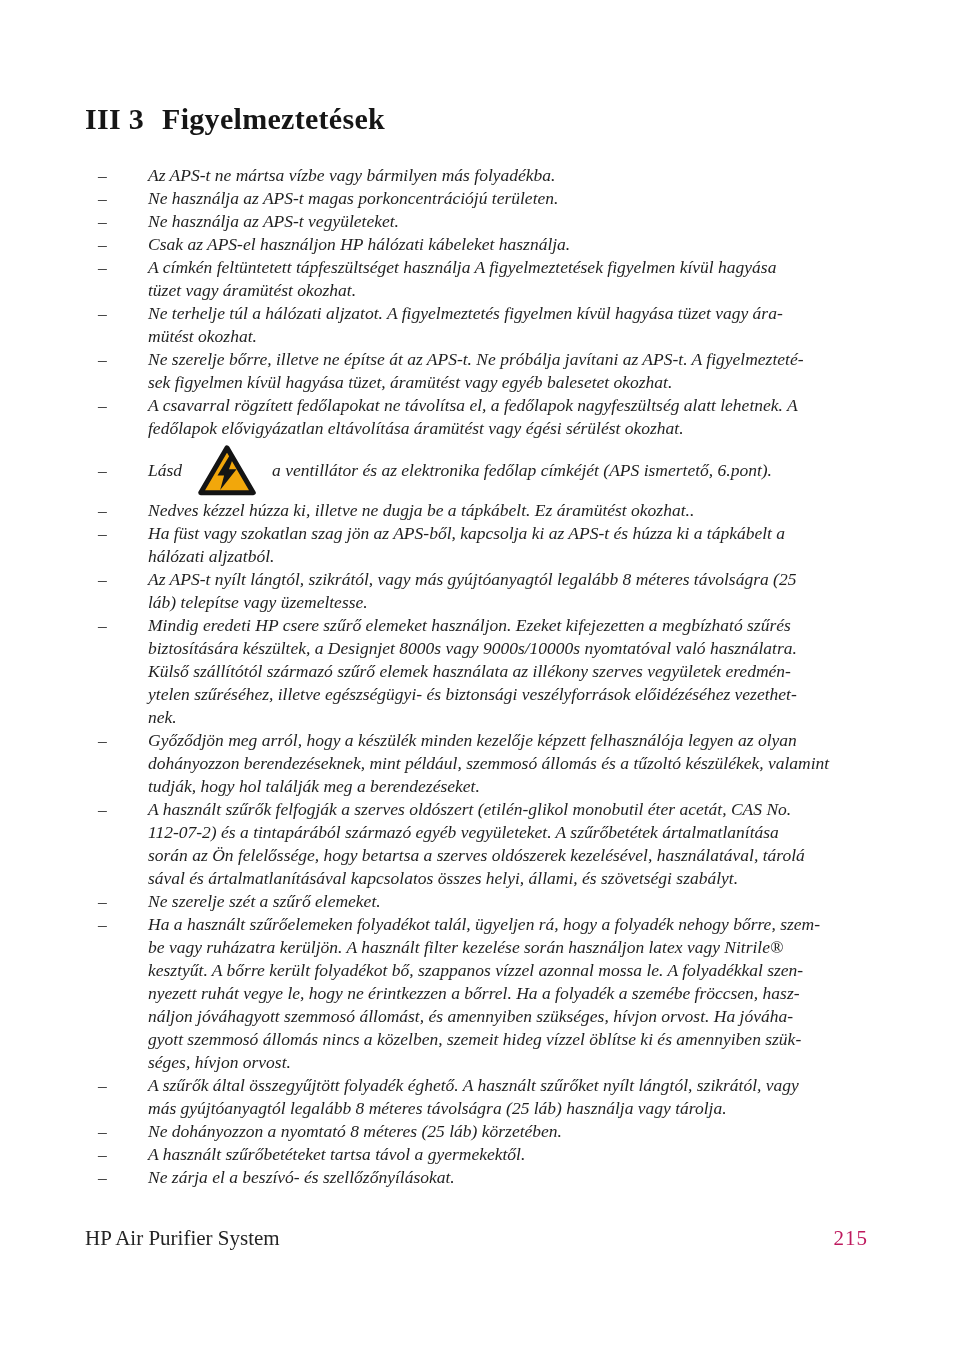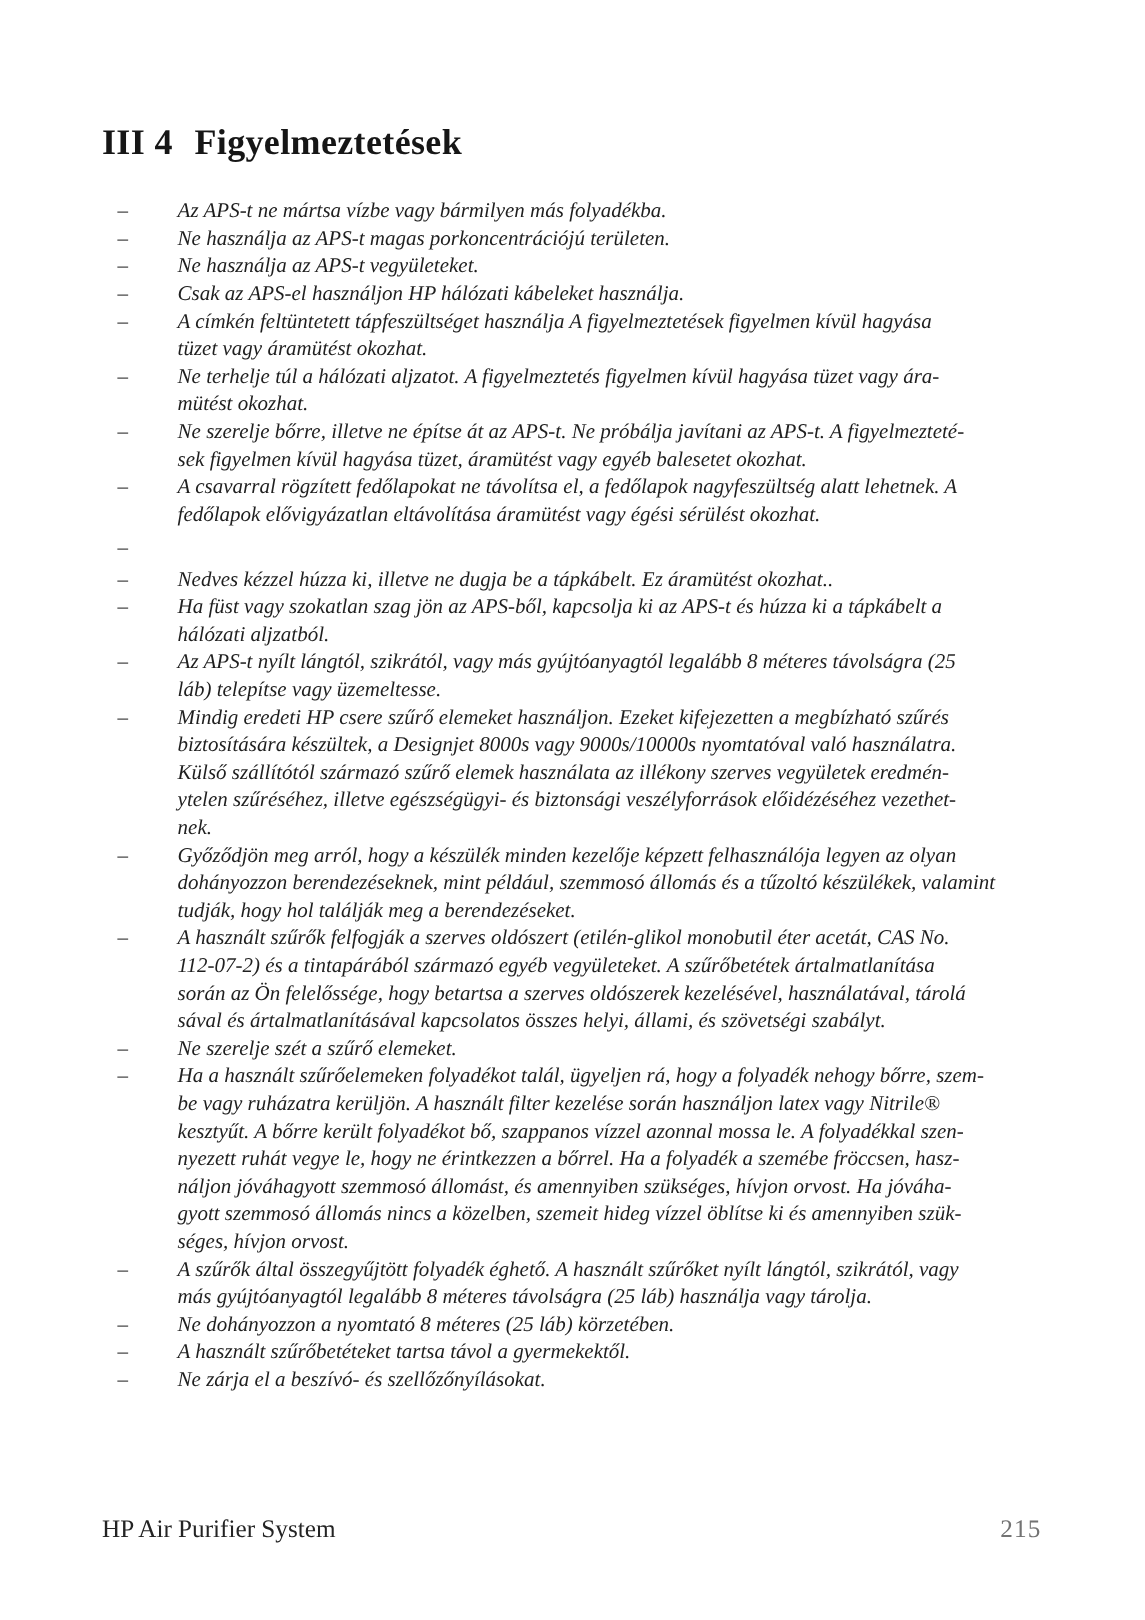--- a/index.html
+++ b/index.html
@@ -39,35 +39,35 @@
     font-style: italic;
   }
   .icon-item { align-items: center; margin: 5px 0 3px 0; }
   .icon-item .w-content {
     display: flex; align-items: center; gap: 16px;
   }
   .warning-svg { width: 58px; height: 51px; flex: 0 0 auto; display: block; }
 
   .footer {
     position: absolute;
-    left: 85px; right: 86px; top: 1262px;
+    left: 85px; right: 86px; top: 1226px;
     display: flex;
     justify-content: space-between;
     align-items: baseline;
     font-size: 21px;
     color: #242424;
   }
-  .page-num { color: #737373; letter-spacing: 1px; }
+  .page-num { color: #be185d; letter-spacing: 1px; }
 </style>
 </head>
 <body>
 
 <div class="page">
   <h1 class="title">
-    <span class="t-num">III 4</span><span>Figyelmeztetések</span>
+    <span class="t-num">III 3</span><span>Figyelmeztetések</span>
   </h1>
 
   <div class="warnings" id="warning-list">
       <div class="w-item">
     <span class="dash">–</span>
     <div class="w-text">Az APS-t ne mártsa vízbe vagy bármilyen más folyadékba.</div>
   </div>
       <div class="w-item">
     <span class="dash">–</span>
     <div class="w-text">Ne használja az APS-t magas porkoncentrációjú területen.</div>
@@ -95,20 +95,28 @@
     <div class="w-text">Ne szerelje bőrre, illetve ne építse át az APS-t. Ne próbálja javítani az APS-t. A figyelmezteté-
 sek figyelmen kívül hagyása tüzet, áramütést vagy egyéb balesetet okozhat.</div>
   </div>
       <div class="w-item">
     <span class="dash">–</span>
     <div class="w-text">A csavarral rögzített fedőlapokat ne távolítsa el, a fedőlapok nagyfeszültség alatt lehetnek. A
 fedőlapok elővigyázatlan eltávolítása áramütést vagy égési sérülést okozhat.</div>
   </div>
       <div class="w-item icon-item">
     <span class="dash">–</span>
+    <div class="w-content">
+      <span>Lásd</span>
+      <svg class="warning-svg" viewBox="0 0 64 56" aria-hidden="true">
+        <path class="tri" d="M32 3 L61 52.5 L3 52.5 Z" stroke-width="5.5" stroke-linejoin="round" fill="#F2A70B" stroke="#141414"></path>
+        <path class="bolt" d="M34.5 12 L21.5 33.5 L28.8 33.5 L24.5 49.5 L42.5 26.5 L34.2 26.5 L39.5 12 Z" fill="#141414"></path>
+      </svg>
+      <span>a ventillátor és az elektronika fedőlap címkéjét (APS ismertető, 6.pont).</span>
+    </div>
   </div>
       <div class="w-item">
     <span class="dash">–</span>
     <div class="w-text">Nedves kézzel húzza ki, illetve ne dugja be a tápkábelt. Ez áramütést okozhat..</div>
   </div>
       <div class="w-item">
     <span class="dash">–</span>
     <div class="w-text">Ha füst vagy szokatlan szag jön az APS-ből, kapcsolja ki az APS-t és húzza ki a tápkábelt a
 hálózati aljzatból.</div>
   </div>

